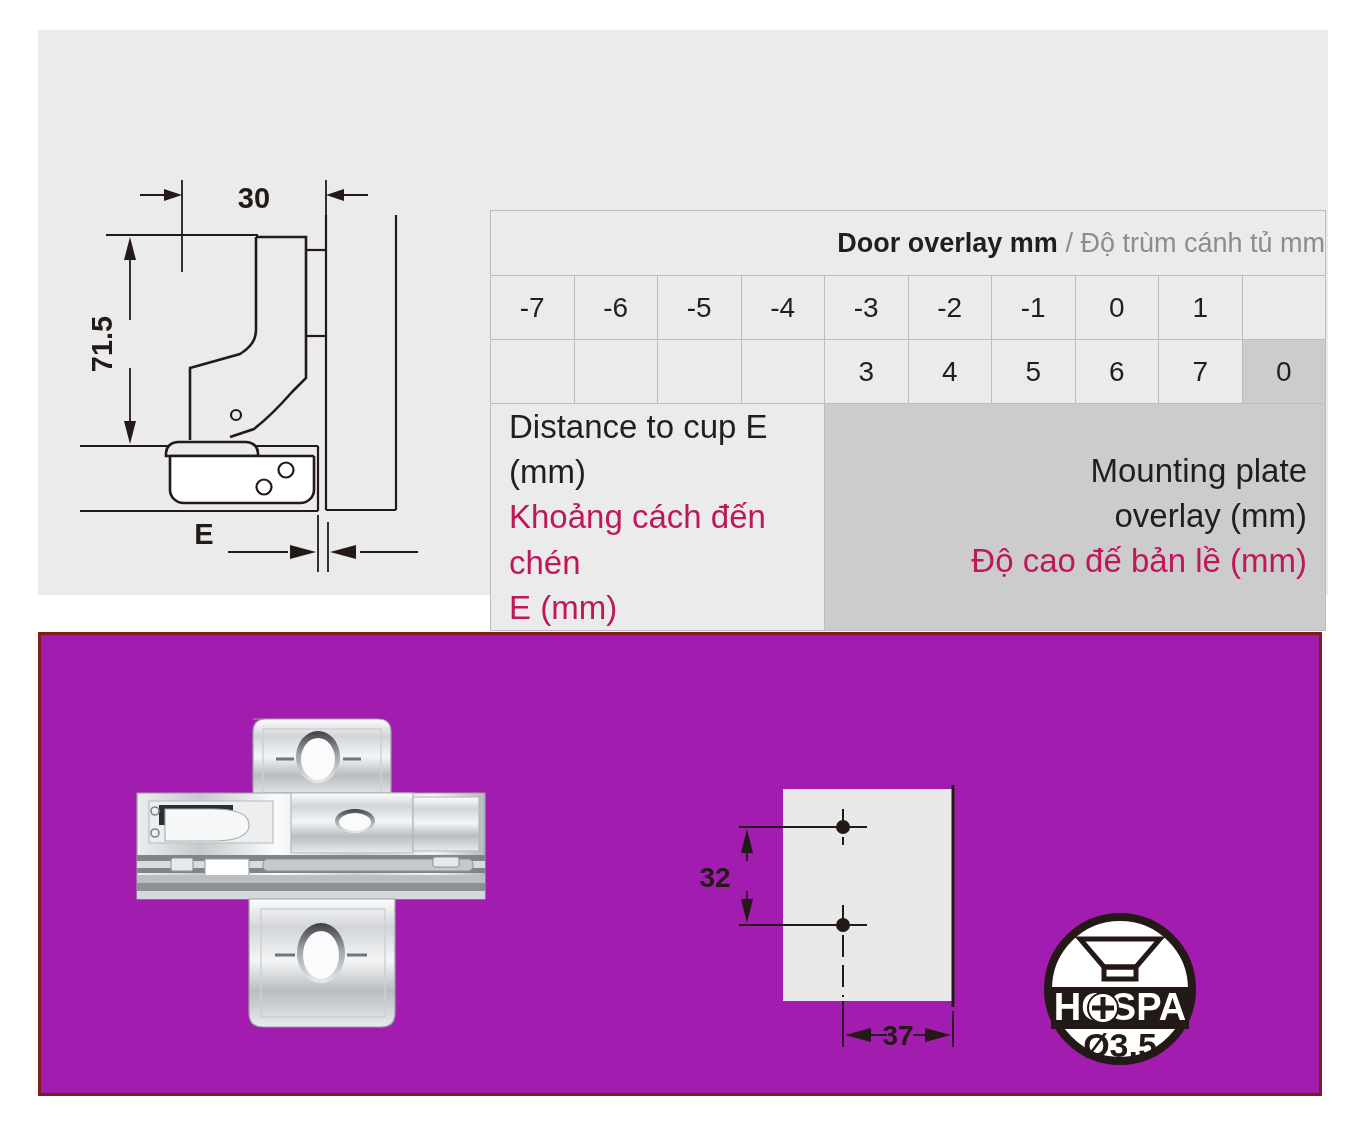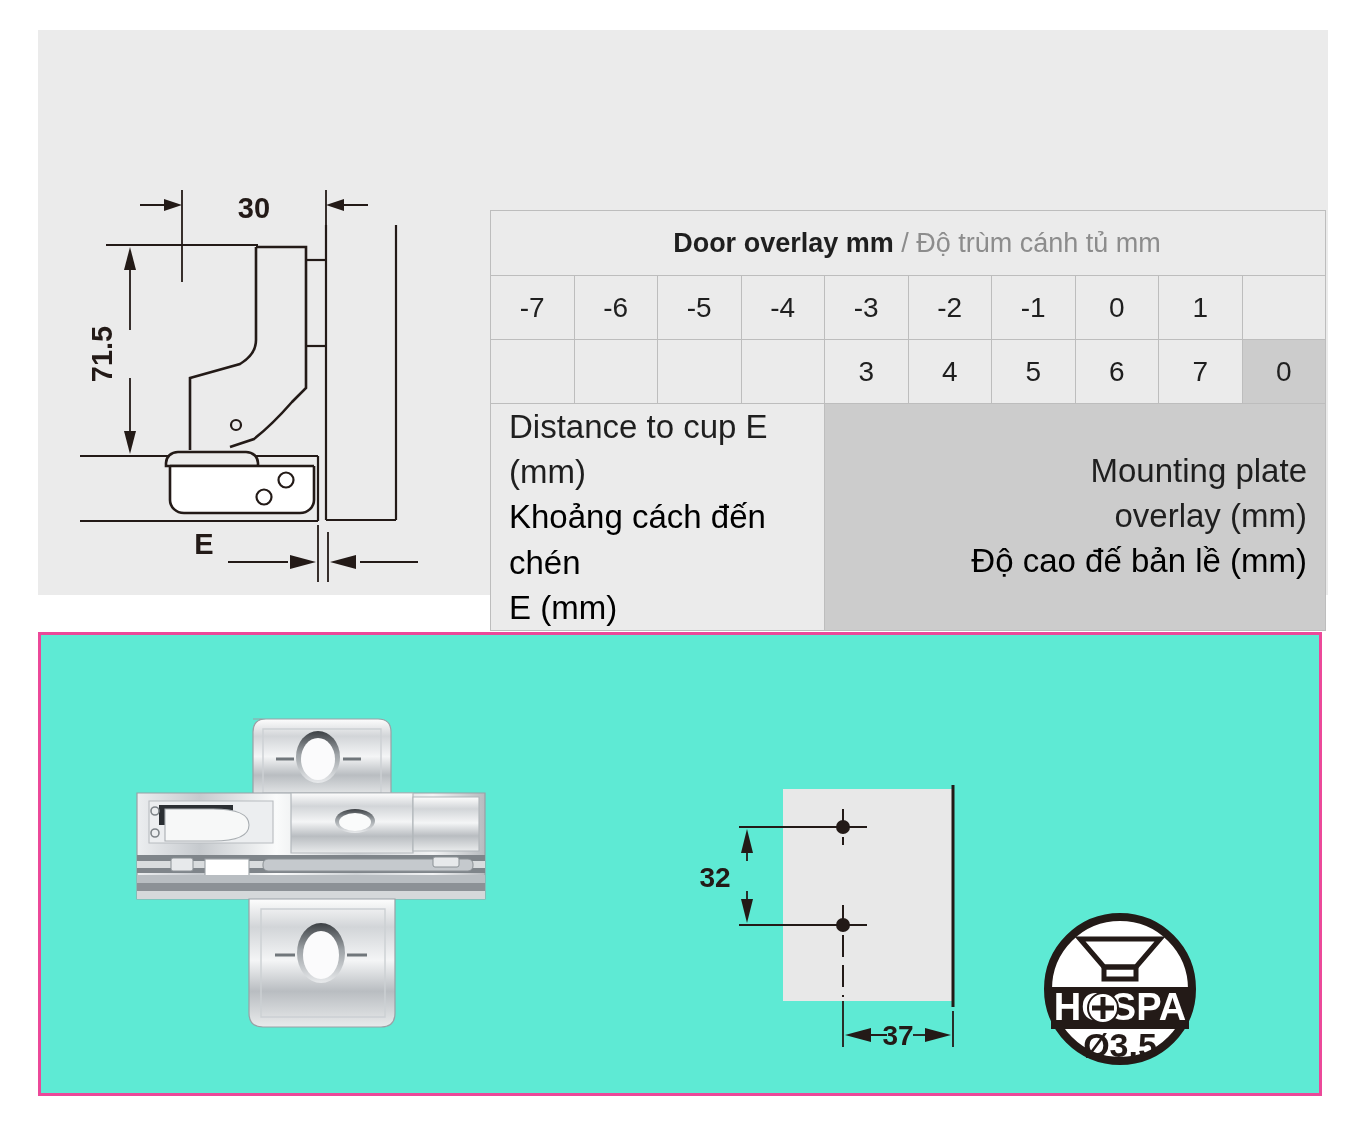--- a/index.html
+++ b/index.html
@@ -43,21 +43,21 @@
   }
   #panel-title .vi {
     color: #8c8c8c;
     font-weight: normal;
   }
 
   
   #drawing {
     position: absolute;
     left: 40px;
-    top: 120px;
+    top: 110px;
     width: 400px;
     height: 440px;
   }
   #drawing svg { display: block; }
 
   
   #overlay-table {
     position: absolute;
     left: 452px;
     top: 180px;
@@ -67,21 +67,21 @@
   }
   #overlay-table td {
     border: 1px solid #bdbdbd;
     background: #ebebeb;
     padding: 0;
     text-align: center;
     vertical-align: middle;
     color: #1f1f1f;
   }
   #overlay-table td.hdr {
-    text-align: center;
+    text-align: right;
     padding: 0 0 0 18px;
     height: 64px;
     font-size: 27px;
     margin-top: 32px;
   }
   #overlay-table td.hdr .en { font-weight: bold; color: #1f1f1f; }
   #overlay-table td.hdr .sep { color: #8c8c8c; font-weight: normal; }
   #overlay-table td.hdr .vi { color: #8c8c8c; font-weight: normal; }
 
   #overlay-table td.num {
@@ -100,31 +100,31 @@
   #overlay-table td.lbl-left {
     text-align: left;
     padding: 0 0 0 18px;
   }
   #overlay-table td.lbl-right {
     text-align: right;
     padding: 0 18px 3px 0;
     background: #cccccc;
   }
   .lbl .en { color: #1f1f1f; display: block; }
-  .lbl .vi { color: #000000; display: block; }
+  .lbl .vi { color: #be185d; display: block; }
 
   
   #bottom-panel {
     position: absolute;
     left: 38px;
     top: 632px;
     width: 1284px;
     height: 464px;
-    background: #5eead4;
-    border: 3px solid #ec4899;
+    background: #a21caf;
+    border: 3px solid #7f1d1d;
     box-sizing: border-box;
   }
 
   #plate-photo {
     position: absolute;
     left: 72px;
     top: 78px;
     width: 400px;
     height: 330px;
   }

